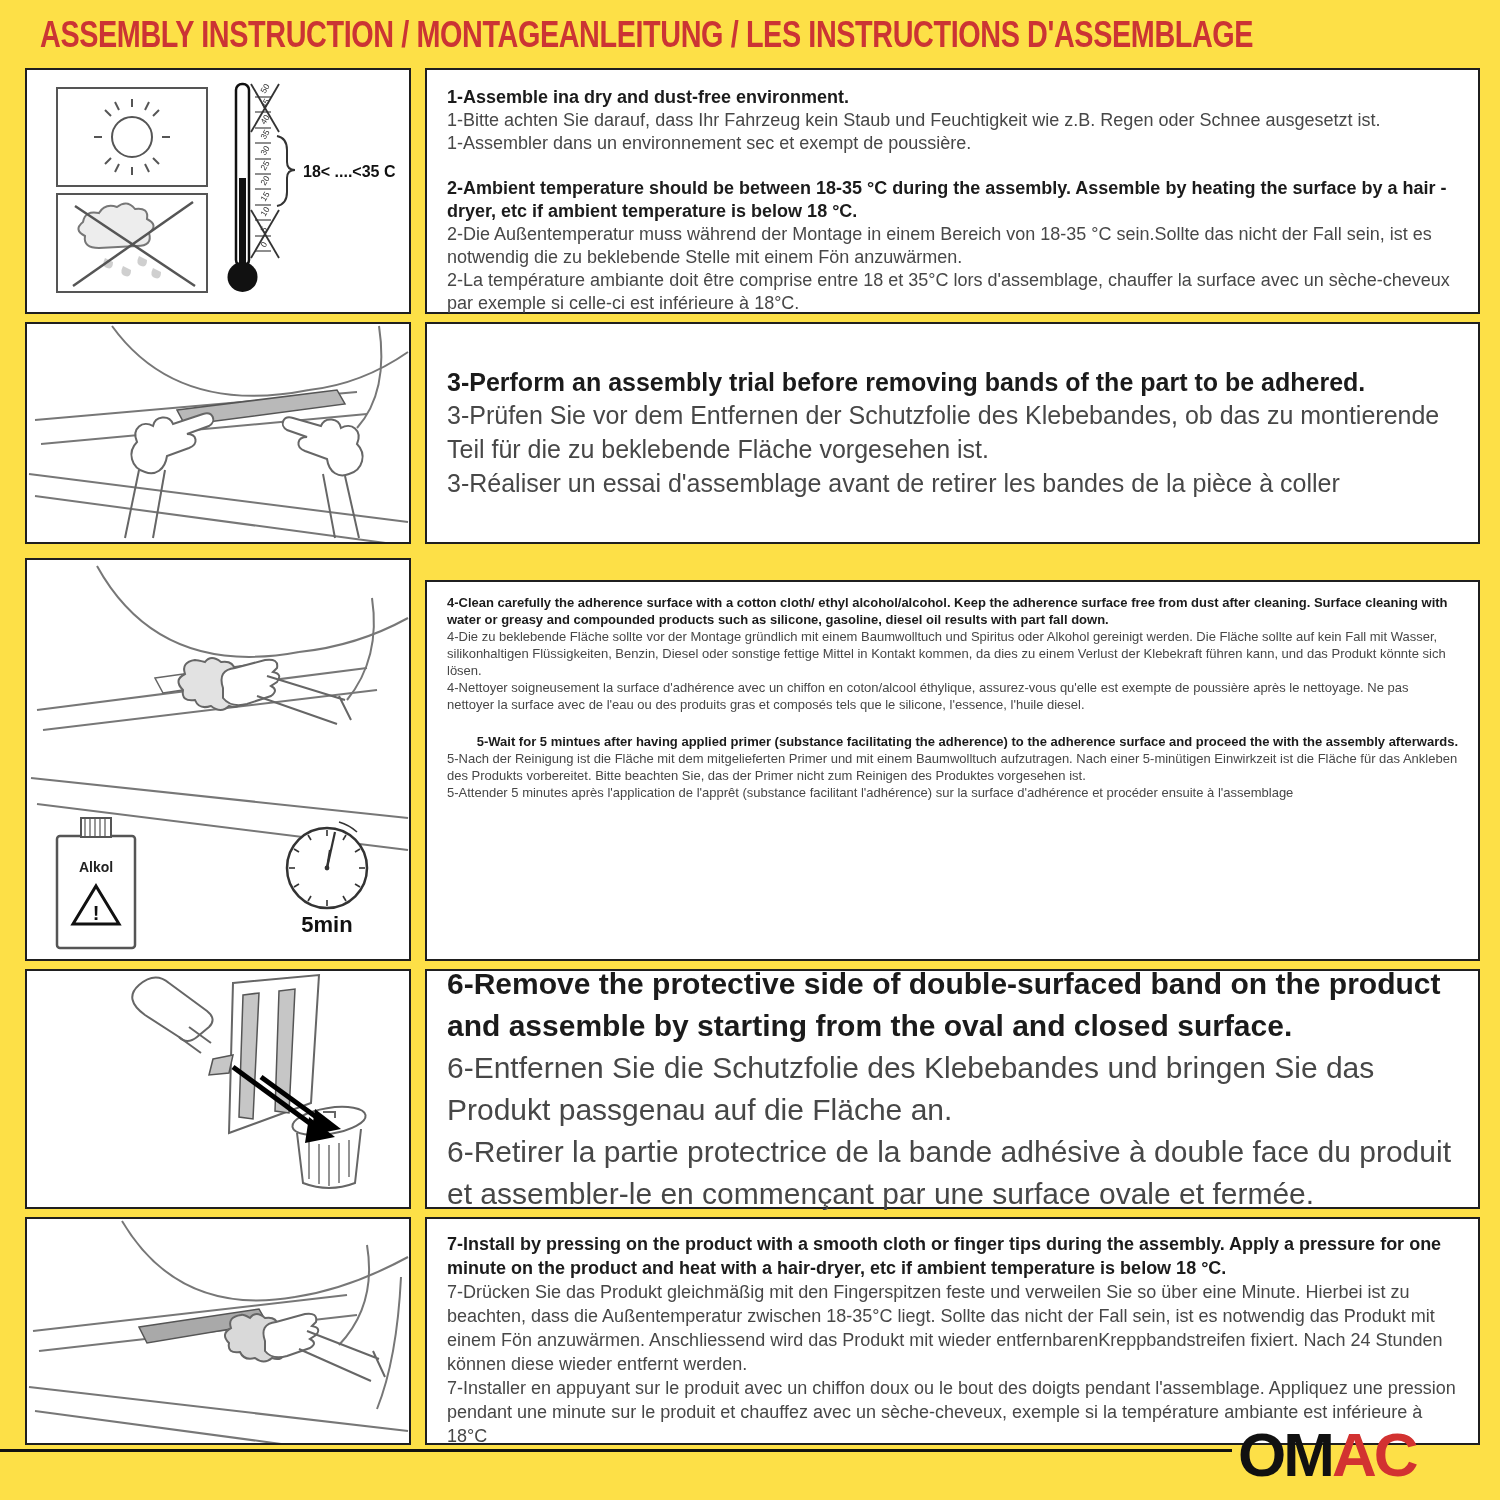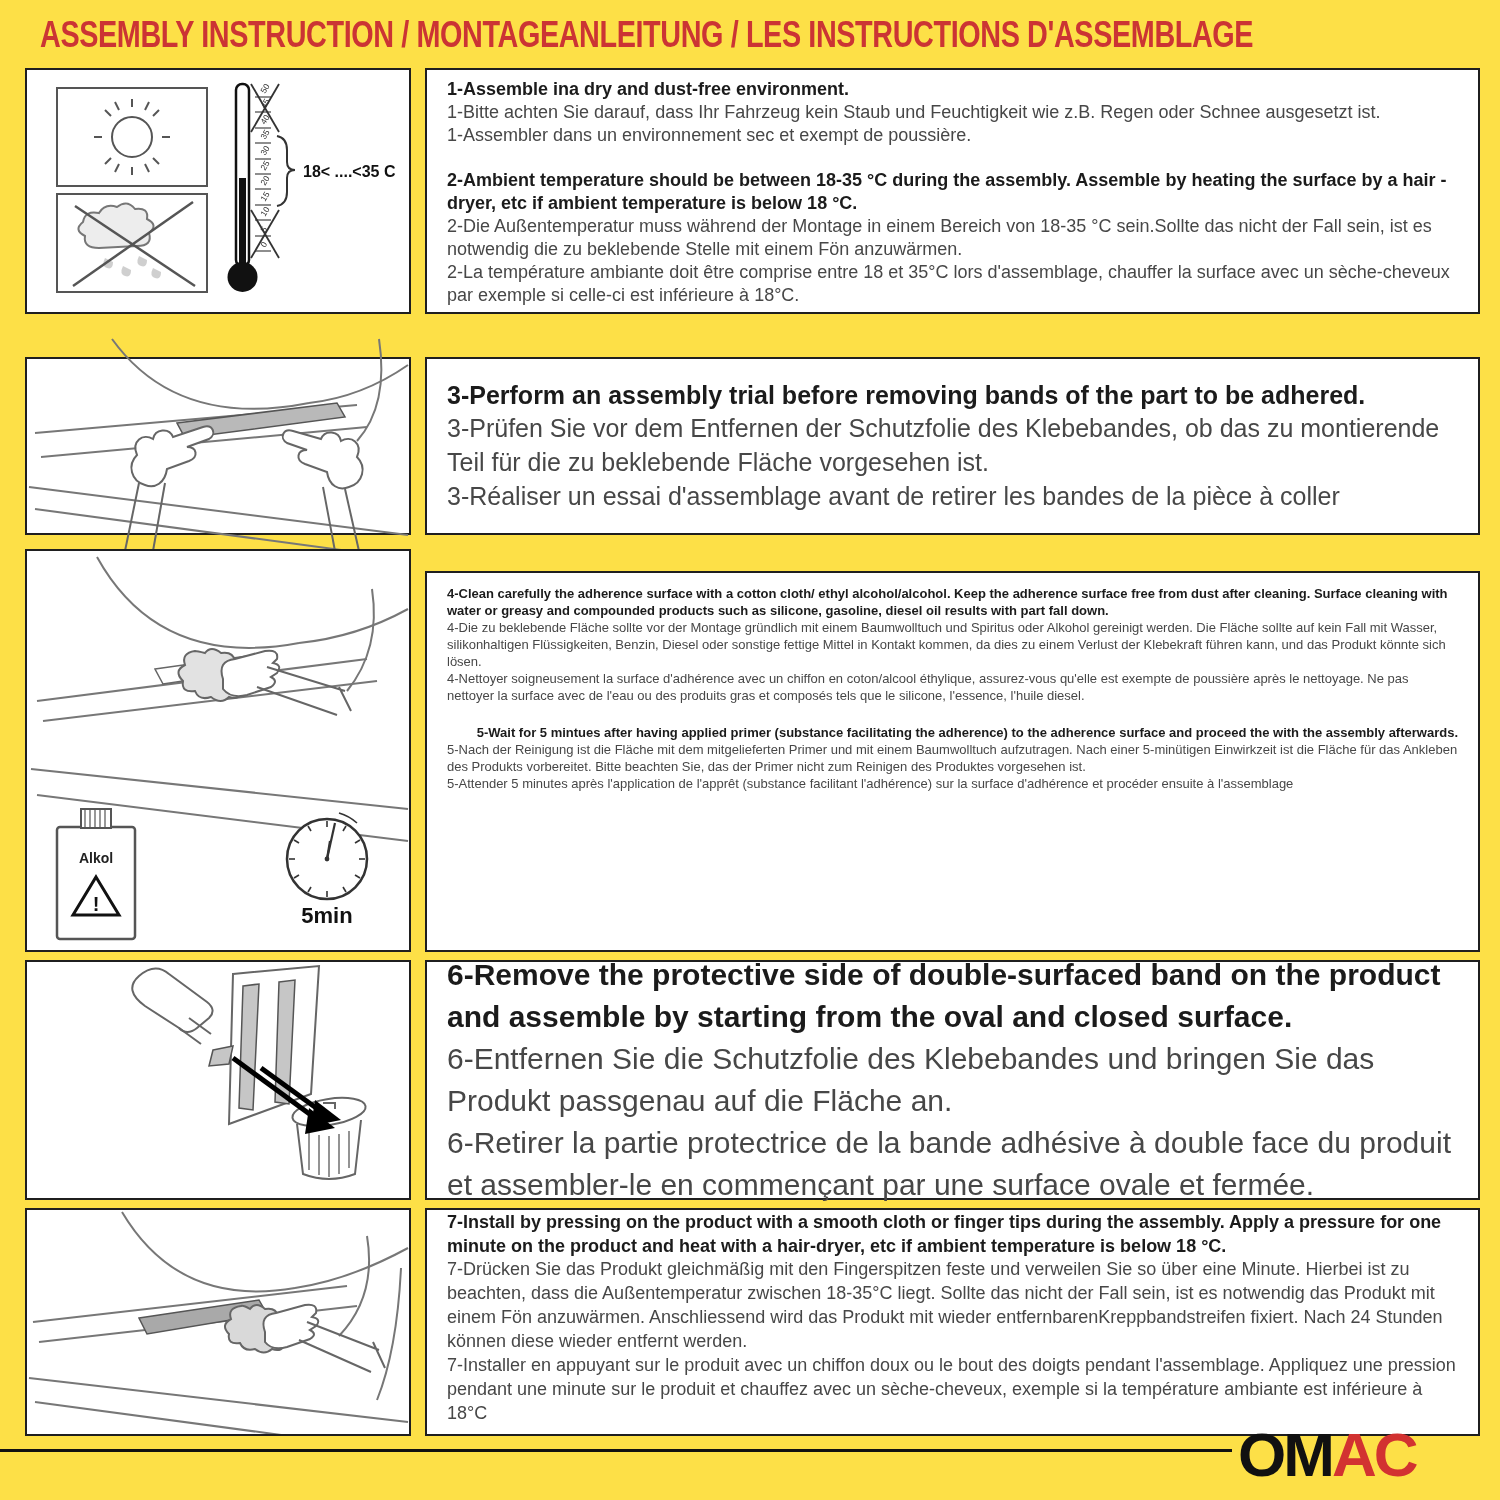--- a/index.html
+++ b/index.html
@@ -7,32 +7,32 @@
         font-family:"Liberation Sans",sans-serif;overflow:hidden;}
   .title{margin:14px 0 12px 40px;color:#cb3434;font-weight:800;font-size:36px;
          letter-spacing:-0.5px;white-space:nowrap;transform:scaleX(0.80);
          transform-origin:left center;}
   .rows{padding:0 20px 0 25px;display:flex;flex-direction:column;}
   .row{display:flex;gap:14px;margin-bottom:8px;}
   .row.mb14{margin-bottom:14px;}
   .figure-box{width:386px;flex:none;border:2px solid #1f1f1f;background:#fff;
               display:flex;align-items:center;justify-content:center;box-sizing:border-box;}
   .text-box{flex:1;border:2px solid #1f1f1f;background:#fff;box-sizing:border-box;
-            padding:8px 20px;display:flex;flex-direction:column;}
+            padding:16px 20px;display:flex;flex-direction:column;}
   .text-box p{margin:0;}
   .en{font-weight:bold;color:#1b1b1b;}
   .tr{font-weight:normal;color:#474747;}
   .gap22{margin-top:22px !important;}
   .gap20{margin-top:20px !important;text-align:right;}
   .fs-s1{font-size:18px;line-height:1.28;}
   .fs-s2{font-size:25px;line-height:1.35;justify-content:center;}
   .fs-s3{font-size:13px;line-height:1.31;padding-top:12px;margin-top:22px;}
   .fs-s4{font-size:30px;line-height:1.40;justify-content:center;}
-  .fs-s5{font-size:18px;line-height:1.33;padding-top:14px;justify-content:flex-end;}
-  .h246{height:246px;}.h222{height:178px;margin-top:35px;}.h403{height:403px;}.h240{height:240px;}.h228{height:228px;}
+  .fs-s5{font-size:18px;line-height:1.33;padding-top:14px;}
+  .h246{height:246px;}.h222{height:222px;}.h403{height:403px;}.h240{height:240px;}.h228{height:228px;}
   svg{display:block;}
   svg text{font-family:"Liberation Sans",sans-serif;}
   .footer-line{position:absolute;left:0;bottom:48px;width:1232px;height:3px;background:#111;}
   .logo{position:absolute;right:22px;bottom:12px;margin-top:40px;}
 </style>
 </head>
 <body>
 
 <div class="page">
 

